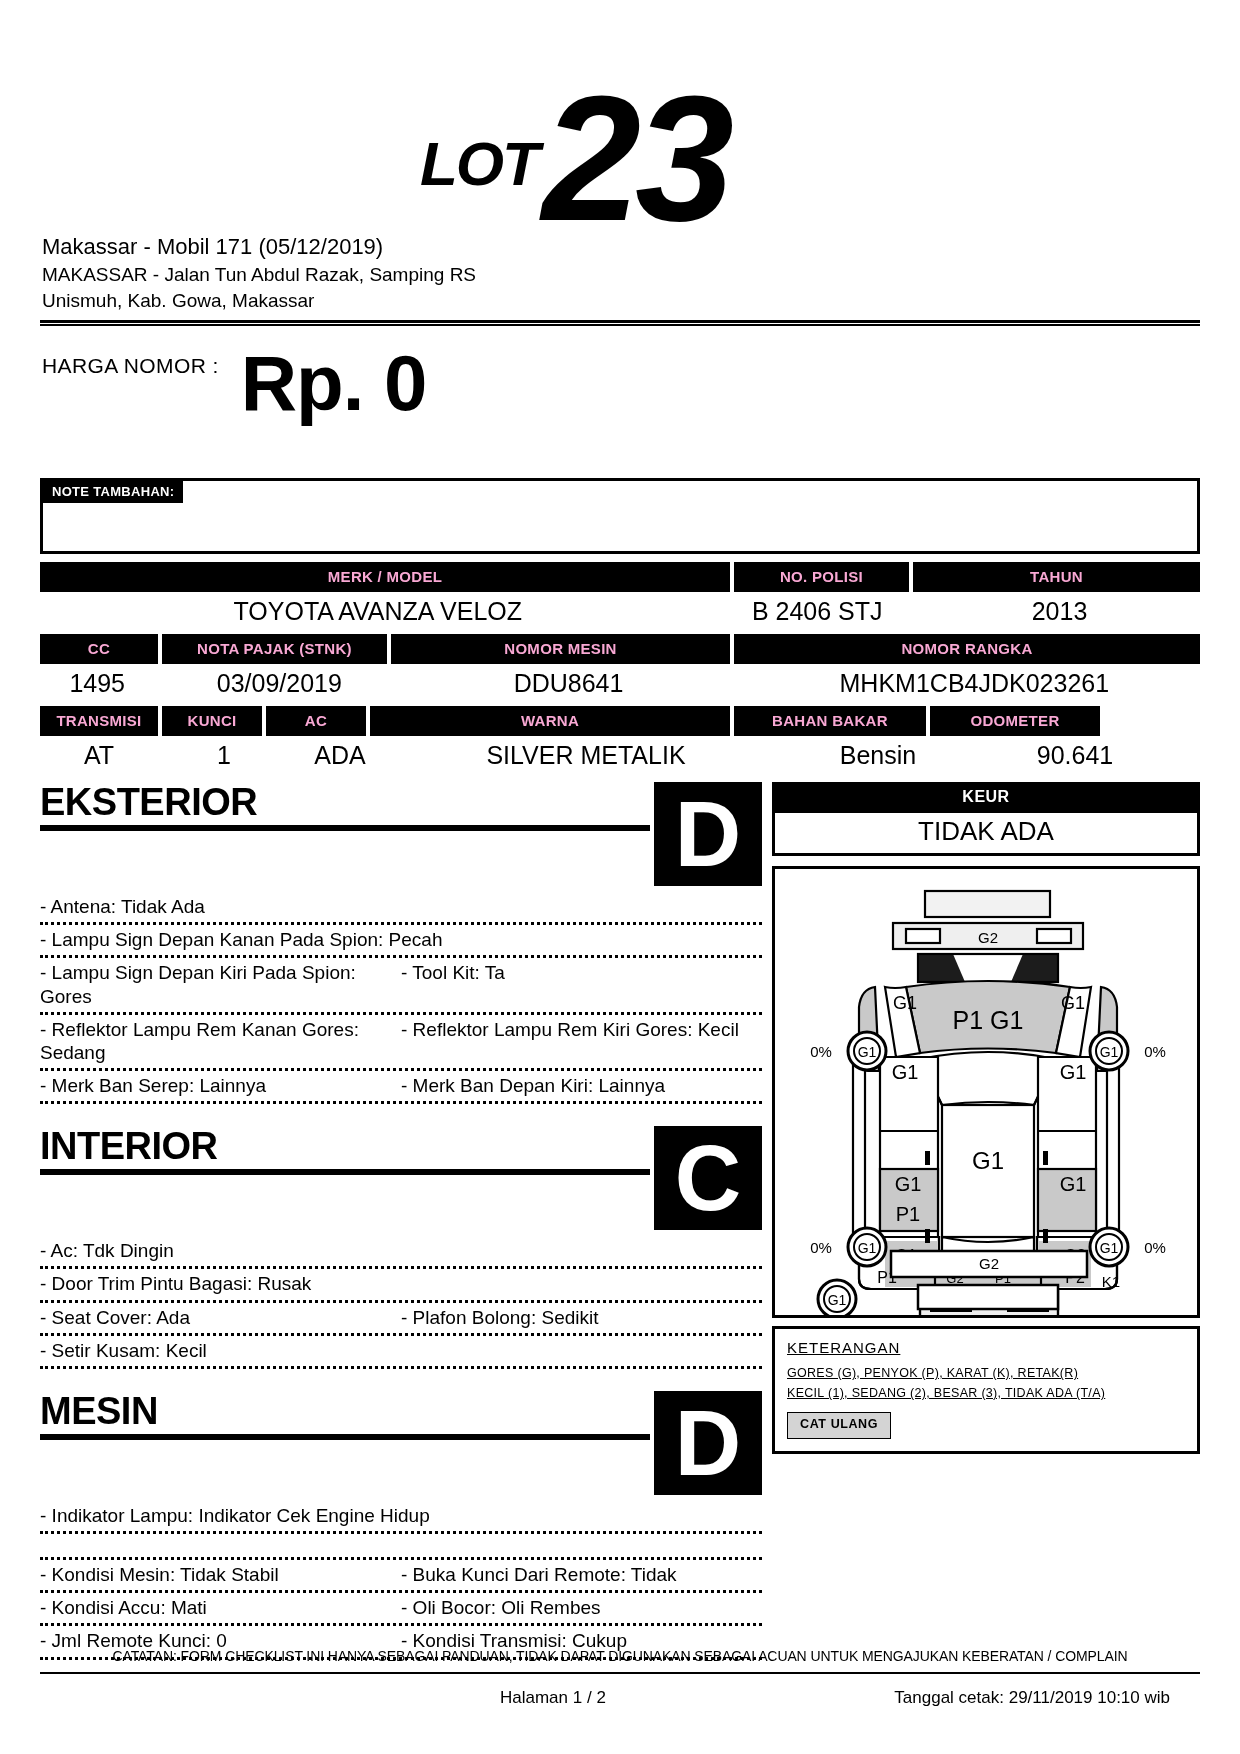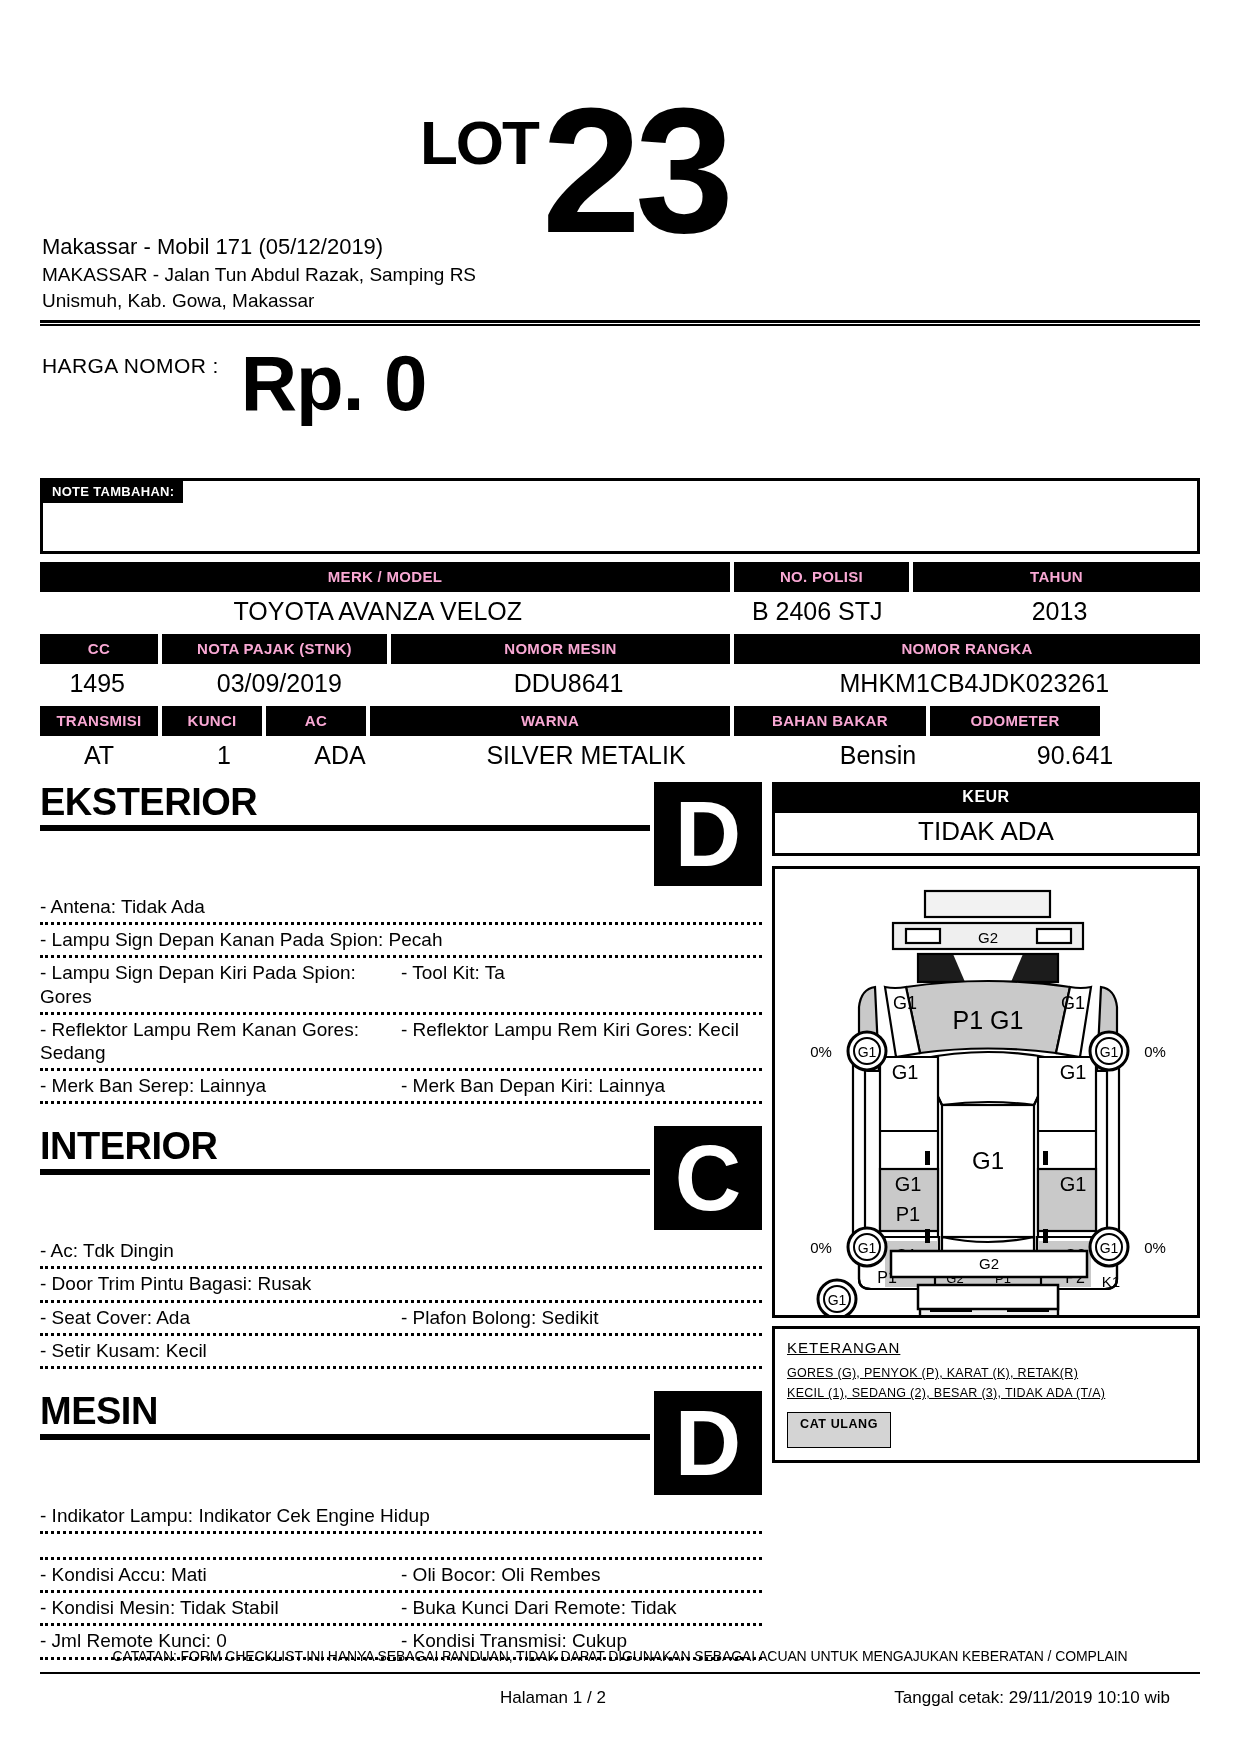--- a/index.html
+++ b/index.html
@@ -7,21 +7,21 @@
     width: 1240px;
     height: 1754px;
     background: #ffffff;
     font-family: "Liberation Sans", sans-serif;
     color: #000;
     overflow: hidden;
   }
   .page { position: relative; width: 1240px; height: 1754px; padding: 0 40px; }
 
   
-  .lot-block { position: absolute; left: 420px; top: 102px; display: flex; align-items: flex-start; }
+  .lot-block { position: absolute; left: 420px; top: 90px; display: flex; align-items: center; font-style: italic; }
   .lot-word { font-size: 62px; font-weight: bold; letter-spacing: -2px; line-height: 1; margin-top: 10px; }
   .lot-num  { font-size: 178px; font-weight: bold; line-height: 0.78; letter-spacing: -6px; margin-left: 4px; }
 
   .venue { position: absolute; left: 42px; top: 232px; width: 620px; }
   .venue-1 { font-size: 22px; line-height: 1.35; }
   .venue-2 { font-size: 19px; line-height: 1.4; }
 
   .rule-double { position: absolute; left: 40px; top: 320px; width: 1160px; border-top: 3px solid #000; border-bottom: 2px solid #000; height: 6px; }
 
   .harga-row { position: absolute; left: 42px; top: 348px; display: flex; align-items: flex-start; }
@@ -61,21 +61,21 @@
 
   
   .keur-head { background: #000; color: #fff; font-size: 16px; font-weight: bold; text-align: center; padding: 6px 0 7px; letter-spacing: .5px; }
   .keur-val { border: 3px solid #000; border-top: none; text-align: center; font-size: 26px; padding: 3px 0 6px; }
   .diagram-box { border: 3px solid #000; margin-top: 10px; height: 452px; position: relative; background: #fff; }
   .diagram-box svg { position: absolute; left: 0; top: 0; }
 
   .keterangan { border: 3px solid #000; margin-top: 8px; padding: 10px 12px 12px; text-decoration: underline; }
   .ket-title { font-size: 15px; letter-spacing: 1px; margin-bottom: 7px; }
   .ket-line { font-size: 12.5px; letter-spacing: .3px; line-height: 1.6; }
-  .catulang { display: inline-block; margin-top: 9px; background: #d4d4d4; border: 1px solid #000; font-size: 12.5px; font-weight: bold; padding: 4px 12px 16px; letter-spacing: .6px; }
+  .catulang { display: inline-block; margin-top: 9px; background: #d4d4d4; border: 1px solid #000; font-size: 12.5px; font-weight: bold; padding: 4px 12px 7px; letter-spacing: .6px; }
 
   
   .foot-note { position: absolute; left: 40px; top: 1648px; width: 1160px; text-align: center; font-size: 14px; letter-spacing: -.1px; }
   .foot-rule { position: absolute; left: 40px; top: 1672px; width: 1160px; border-top: 2px solid #000; }
   .foot-row { position: absolute; left: 40px; top: 1688px; width: 1160px; display: flex; justify-content: space-between; font-size: 17px; padding: 0 30px; }
   .foot-row .fl { margin-left: 430px; }
 </style>
 </head>
 <body>
 
@@ -215,26 +215,26 @@
           <div class="grade">D</div>
         </div>
         <div class="items" style="padding-right:0">
           <div class="item full" style="padding-right:128px">
               <div class="c1">- Indikator Lampu: Indikator Cek Engine Hidup</div>
             </div>
           <div class="item full blank" style="padding-right:128px">
               <div class="c1"></div>
             </div>
           <div class="item">
+              <div class="c1">- Kondisi Mesin: Tidak Stabil</div>
+              <div class="c2">- Buka Kunci Dari Remote: Tidak</div>
+            </div>
+          <div class="item">
               <div class="c1">- Kondisi Accu: Mati</div>
               <div class="c2">- Oli Bocor: Oli Rembes</div>
-            </div>
-          <div class="item">
-              <div class="c1">- Kondisi Mesin: Tidak Stabil</div>
-              <div class="c2">- Buka Kunci Dari Remote: Tidak</div>
             </div>
           <div class="item">
               <div class="c1">- Jml Remote Kunci: 0</div>
               <div class="c2">- Kondisi Transmisi: Cukup</div>
             </div>
         </div>
       </div>
 
     </div>
 

